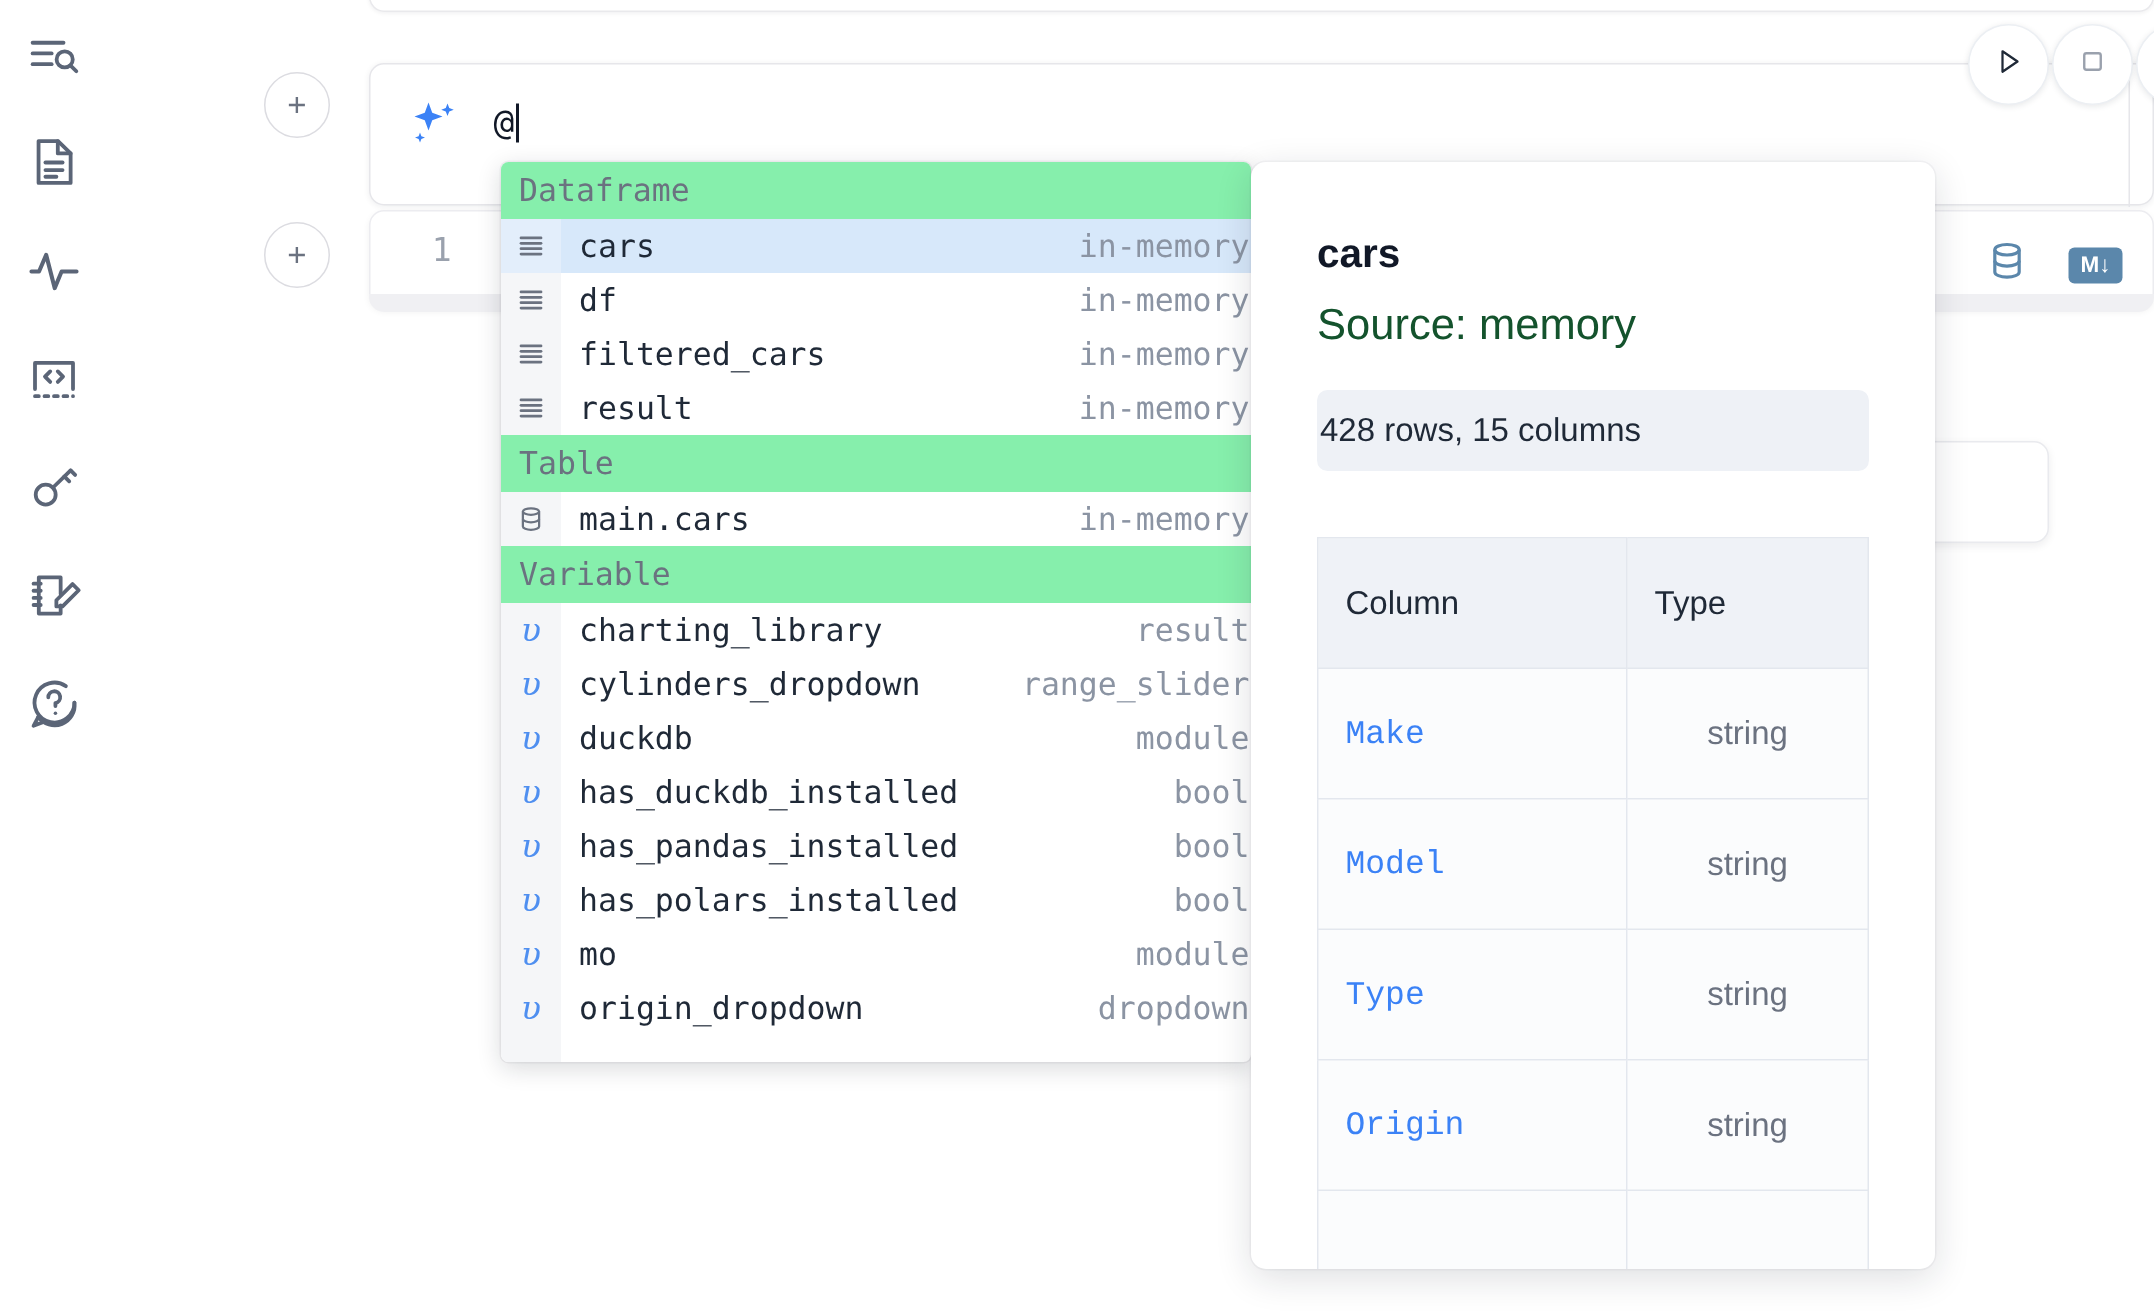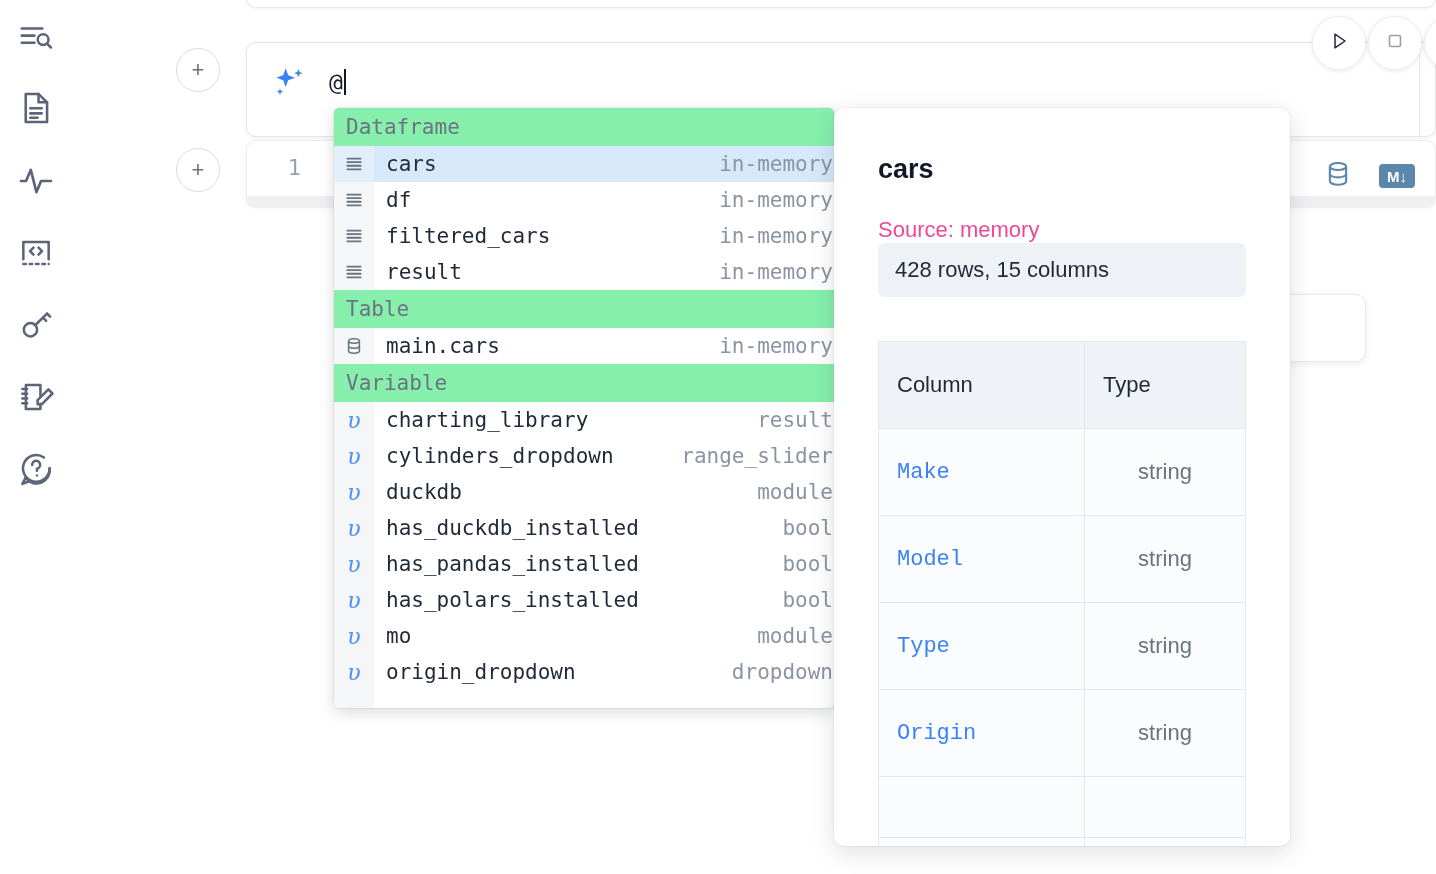--- a/index.html
+++ b/index.html
@@ -131,24 +131,24 @@
 
   
   .doc {
     position:absolute; left:834px; top:108px; width:456px; height:738px;
     background:#fff; border-radius:10px;
     box-shadow:0 6px 24px rgba(20,25,40,.14), 0 0 0 1px rgba(20,25,40,.04);
     overflow:hidden;
   }
   .doc-inner { padding:46px 44px 0 44px; }
   .doc-title { font-size:27px; font-weight:bold; color:#111827; }
-  .doc-source { margin-top:32px; font-size:22px; color:#ec4899; }
+  .doc-source { margin-top:16px; font-size:29px; color:#14532d; }
   .doc-pill {
-    background:#eef1f6; border-radius:7px;
-    padding:14px 17px; font-size:22px; color:#1f2937;
+    margin-top:26px; background:#eef1f6; border-radius:7px;
+    padding:14px 2px; font-size:22px; color:#1f2937;
   }
   .doc-table { margin-top:44px; width:100%; border-collapse:collapse; }
   .doc-table th, .doc-table td {
     border:1px solid #e3e7ee; text-align:left; padding:30px 18px;
     font-size:22px;
   }
   .doc-table th { background:#eff2f7; color:#1f2937; font-weight:normal; }
   .doc-table td.col {
     font-family:Liberation Mono, monospace; color:#3b82f6;
     background:#fbfcfd;

